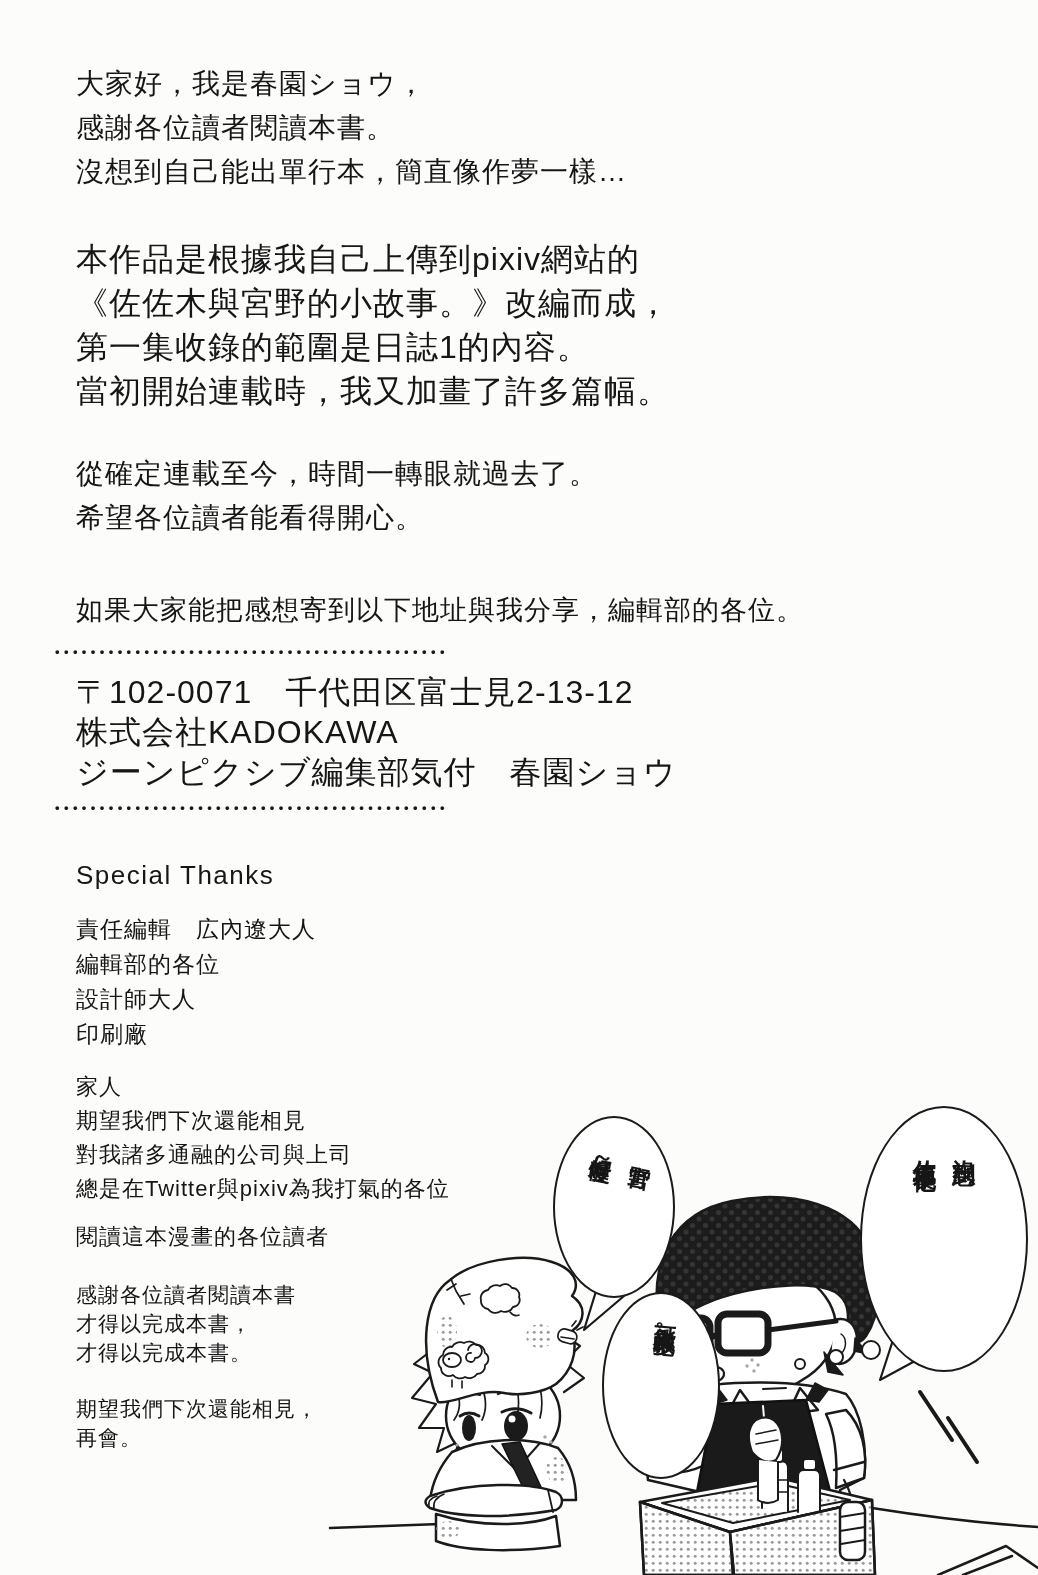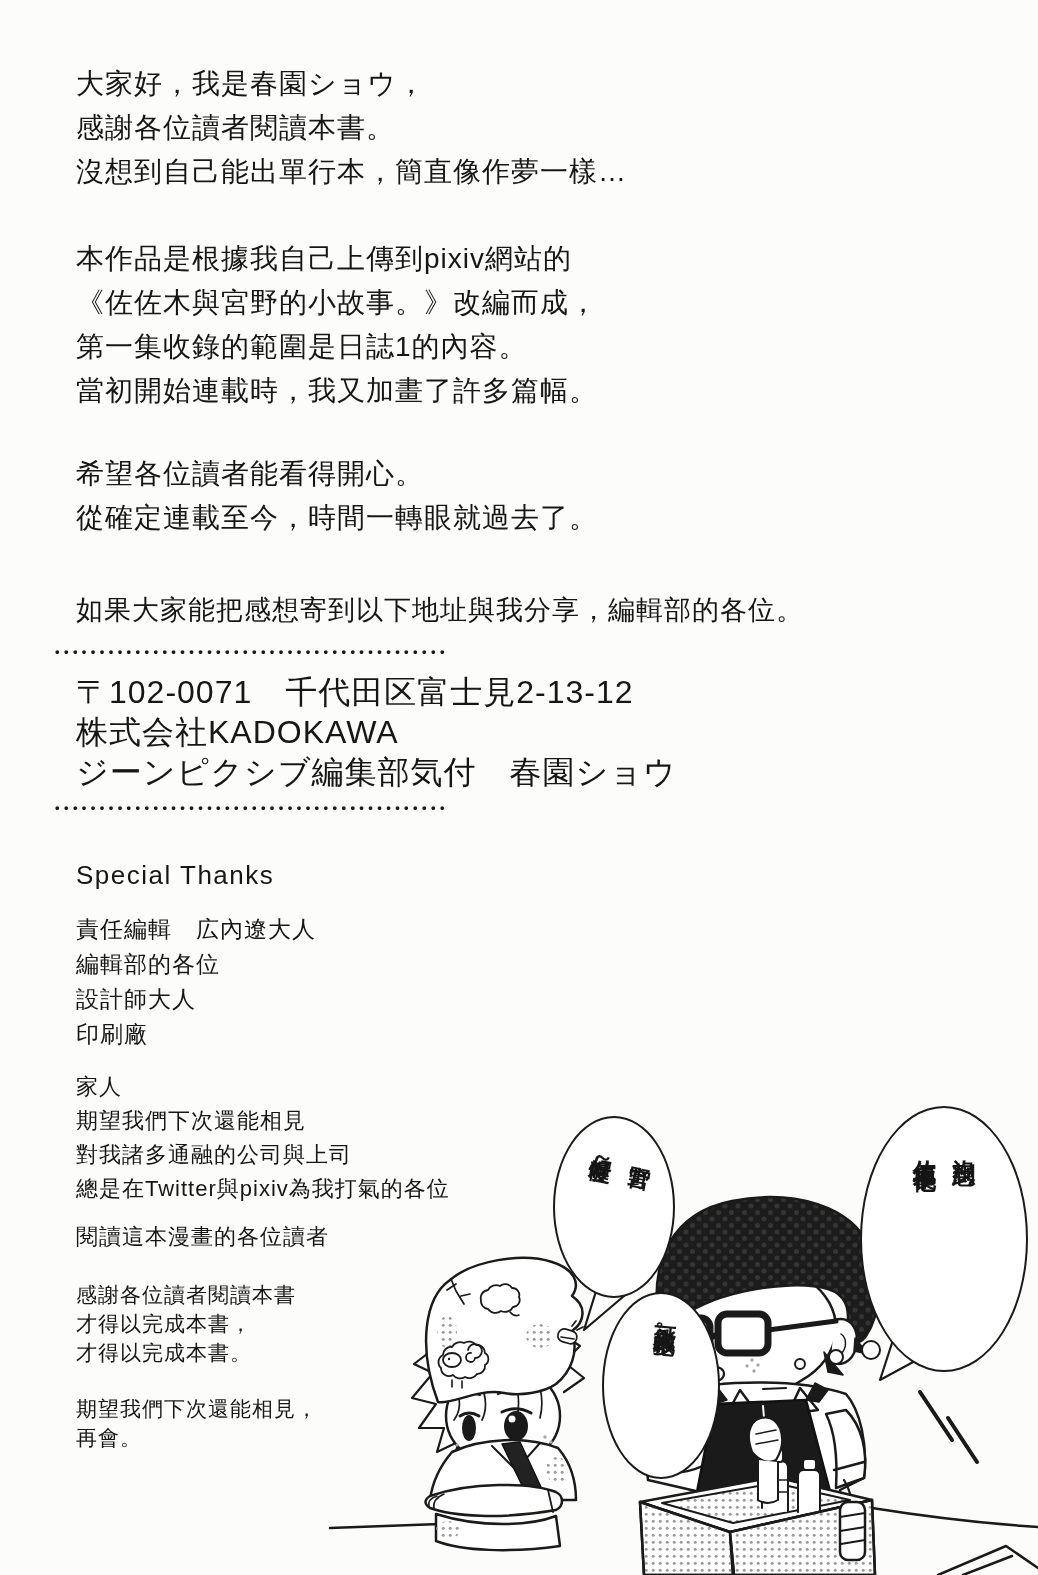--- a/index.html
+++ b/index.html
@@ -4,21 +4,21 @@
 <style>
   html,body{margin:0;padding:0;}
   body{
     width:1038px;height:1575px;position:relative;overflow:hidden;
     background:#fcfcfb;
     font-family:"Liberation Sans","DejaVu Sans",sans-serif;
     color:#161616;
   }
   .tblock{position:absolute;left:55px;white-space:nowrap;font-weight:400;letter-spacing:1px;margin-left:21px;}
   .p1{top:62px;font-size:28px;line-height:44px;}
-  .p2{top:237px;font-size:28px;line-height:44px;}
+  .p2{top:237px;font-size:32px;line-height:44px;}
   .p3{top:452px;font-size:28px;line-height:44px;}
   .p4{top:590px;font-size:27px;line-height:40px;}
   .dotsline{position:absolute;left:55px;font-size:13px;letter-spacing:4.4px;color:#1a1a1a;font-weight:700;}
   .dots1{top:644px;}
   .dots2{top:800px;}
   .addr{top:672px;font-size:32px;line-height:40px;}
   .st-title{top:860px;font-size:26px;letter-spacing:1.5px;text-align:right;}
   .g1{top:912px;font-size:23px;line-height:35px;}
   .g2{top:1070px;font-size:22px;line-height:34px;}
   .g3{top:1222px;font-size:22px;line-height:30px;}
@@ -52,22 +52,22 @@
 </div>
 
 <div class="tblock p2">
   <div>本作品是根據我自己上傳到pixiv網站的</div>
   <div>《佐佐木與宮野的小故事。》改編而成，</div>
   <div>第一集收錄的範圍是日誌1的內容。</div>
   <div>當初開始連載時，我又加畫了許多篇幅。</div>
 </div>
 
 <div class="tblock p3">
+  <div>從確定連載至今，時間一轉眼就過去了。</div>
   <div>希望各位讀者能看得開心。</div>
-  <div>從確定連載至今，時間一轉眼就過去了。</div>
 </div>
 
 <div class="tblock p4">
   <div>如果大家能把感想寄到以下地址與我分享，編輯部的各位。</div>
 </div>
 
 <div class="dotsline dots1">••••••••••••••••••••••••••••••••••••••••••••</div>
 
 <div class="tblock addr">
   <div>〒102-0071　千代田区富士見2-13-12</div>

